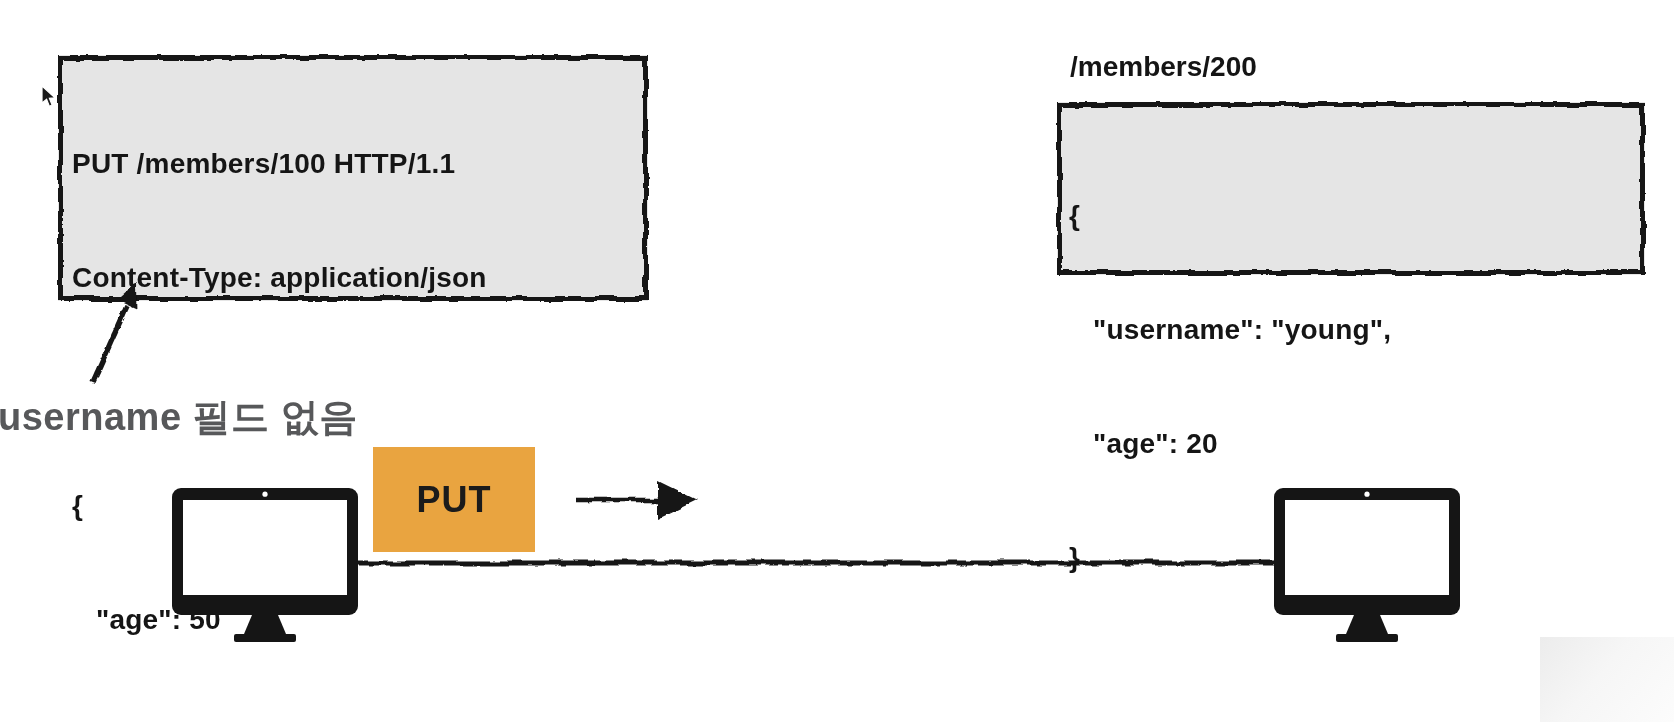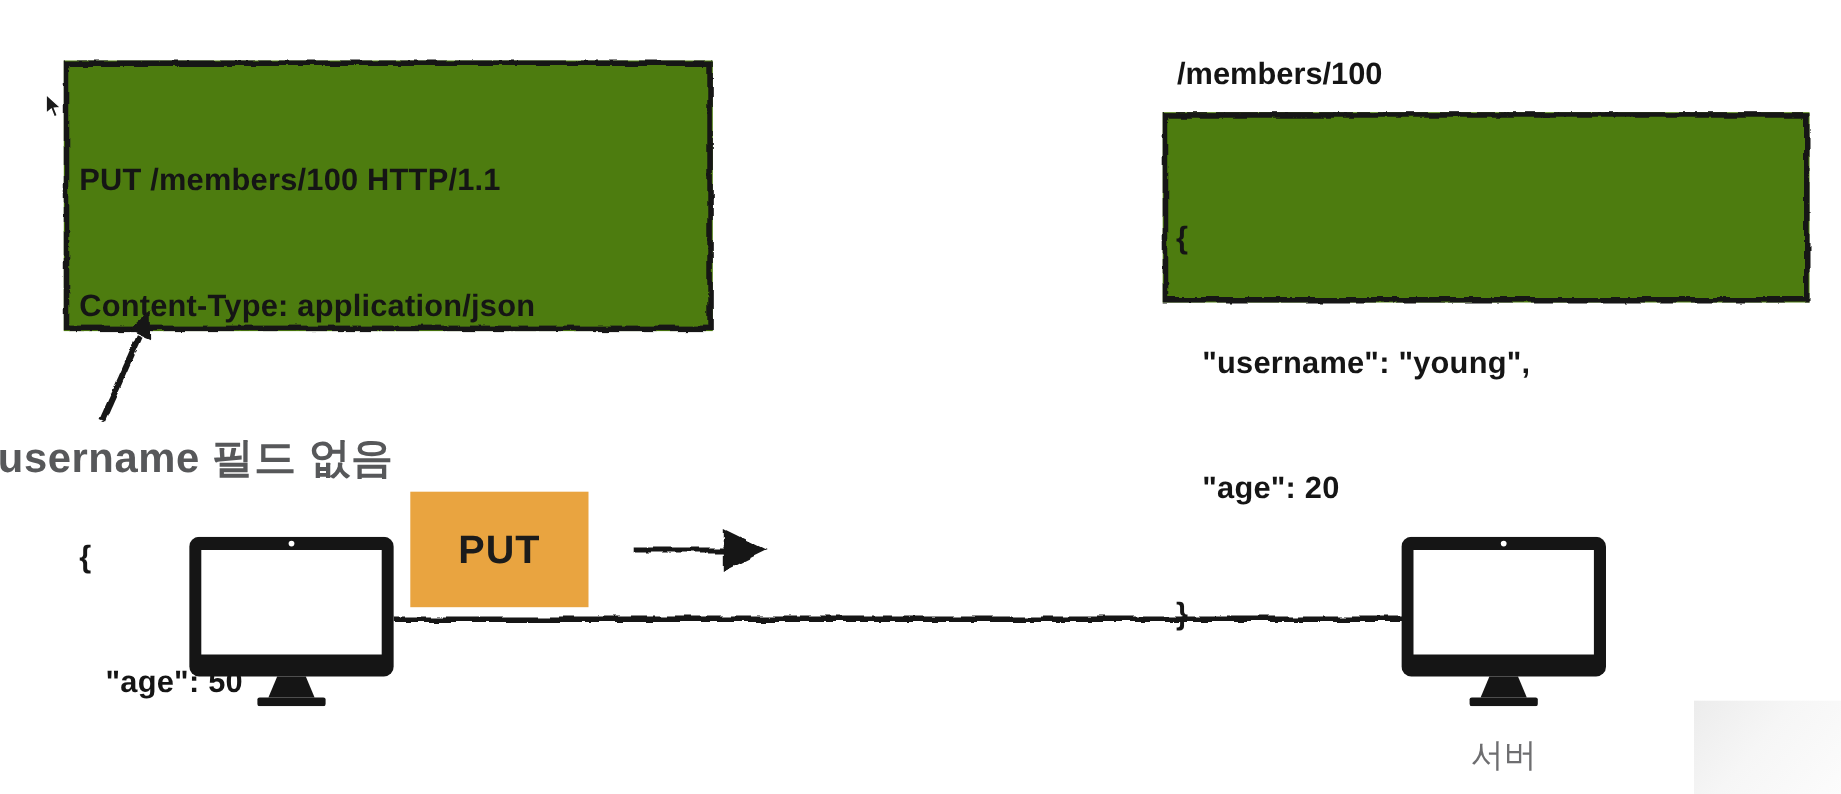--- a/index.html
+++ b/index.html
@@ -2,21 +2,21 @@
 <html style="--method-bg: #E9A440; --ink: #151515; --annotation-text: #57585A; --node-label: #6E6E70;"><head>
 <meta charset="utf-8">
 <style>
   html,body{margin:0;padding:0;background:#ffffff;}
   .stage{
     position:relative;width:1674px;height:722px;background:#ffffff;overflow:hidden;
     font-family:"Liberation Sans", sans-serif;color:var(--ink);
   }
   .abs{position:absolute;}
   
-  .sketch-box{position:absolute;box-sizing:border-box;background:#4d7c0f;}
+  .sketch-box{position:absolute;box-sizing:border-box;background:#e5e5e5;}
   .sketch-border{position:absolute;inset:0;border:5px solid var(--ink);filter:url(#roughen);pointer-events:none;}
   .code{
     position:relative;font-weight:bold;font-size:28px;line-height:38px;
     white-space:pre;color:var(--ink);letter-spacing:0.2px;
   }
   .code-line{white-space:pre;min-height:38px;}
   .path-title{
     position:absolute;font-weight:bold;font-size:28px;line-height:30px;color:var(--ink);
   }
   .annotation{
@@ -70,21 +70,21 @@
     <div class="code" style="padding:14px 0 0 14px">
       <div class="code-line">PUT /members/100 HTTP/1.1</div>
       <div class="code-line">Content-Type: application/json</div>
       <div class="code-line"></div>
       <div class="code-line">{</div>
       <div class="code-line">   "age": 50</div>
       <div class="code-line">}</div>
     </div>
   </div>
 
-  <div class="path-title" style="left:1070px;top:52px">/members/100</div>
+  <div class="path-title" style="left:1070px;top:52px">/members/200</div>
 
   <div class="sketch-box" style="left:1057px;top:102px;width:588px;height:173px">
     <div class="sketch-border"></div>
     <div class="code" style="padding:19px 0 0 12px">
       <div class="code-line">{</div>
       <div class="code-line">   "username": "young",</div>
       <div class="code-line">   "age": 20</div>
       <div class="code-line">}</div>
     </div>
   </div>
@@ -109,17 +109,16 @@
     <line x1="2" y1="11" x2="920" y2="11" class="sketch-stroke" stroke-width="5"></line>
   </svg>
 
   <svg class="abs" style="left:172px;top:488px" width="186" height="154" viewBox="0 0 186 154">
     <use href="#monitor"></use>
   </svg>
 
   <svg class="abs" style="left:1274px;top:488px" width="186" height="154" viewBox="0 0 186 154">
     <use href="#monitor"></use>
   </svg>
-  <div class="node-label" style="left:1274px;top:666px;width:186px">서버</div>
 
   <div class="corner-watermark"></div>
 
 </div>
 
 </body></html>

